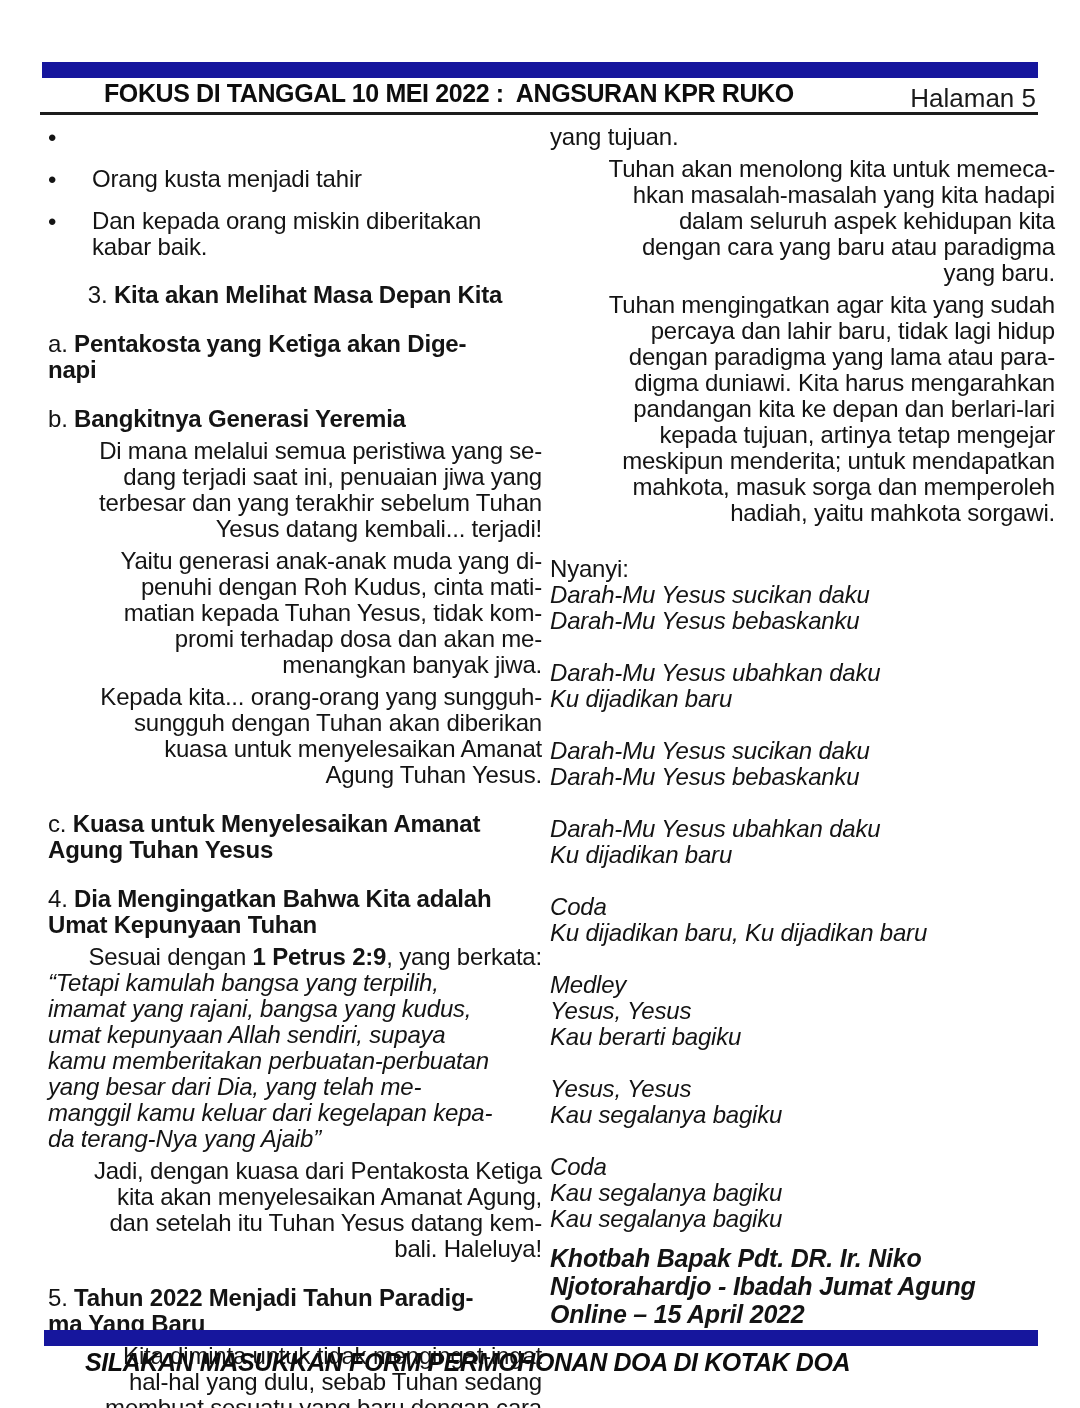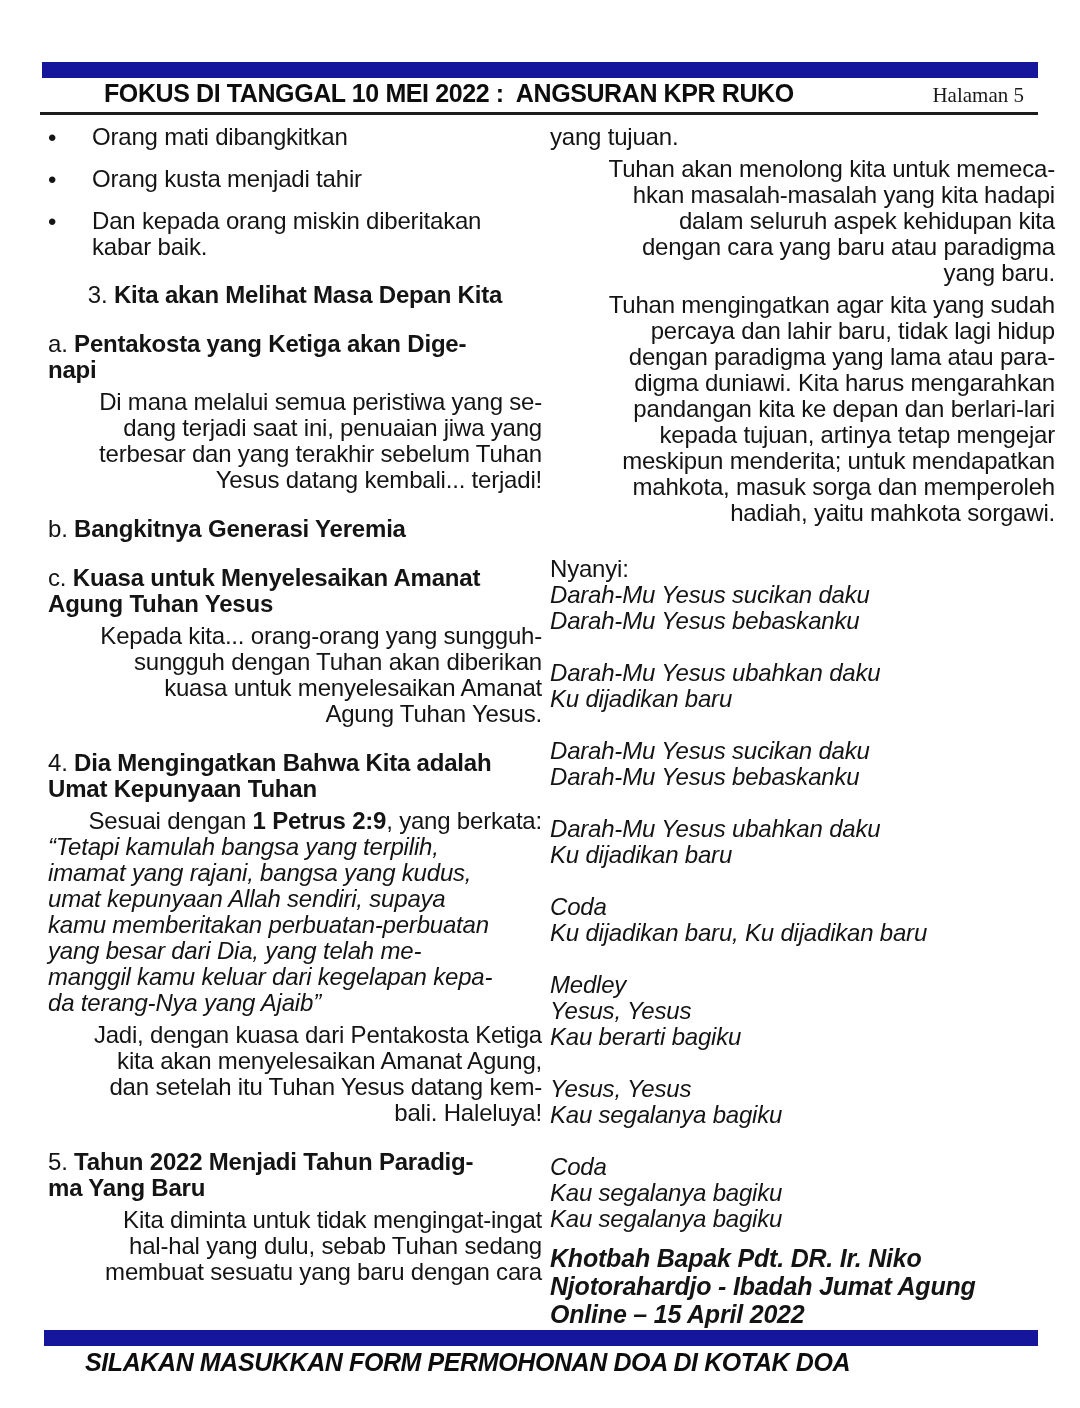--- a/index.html
+++ b/index.html
@@ -8,21 +8,21 @@
     font-family:"Liberation Sans",sans-serif;color:#141414;overflow:hidden;
   }
   .t{font-size:24px;line-height:26px;white-space:pre;letter-spacing:-0.2px;}
   
   .top-bar{position:absolute;left:42px;top:62px;width:996px;height:16px;background:#16169D;}
   .header-band{position:absolute;left:42px;top:79px;width:996px;height:32px;}
   .header-title{
     position:absolute;left:62px;top:0;font-size:25px;font-weight:bold;
     letter-spacing:-0.4px;white-space:pre;color:#0d0d0d;
   }
-  .page-num{position:absolute;right:14px;top:4px;font-size:21px;color:#1a1a1a;font-family:Liberation Serif, serif;}
+  .page-num{position:absolute;right:2px;top:4px;font-size:26px;color:#1a1a1a;}
   .header-rule{position:absolute;left:40px;top:112px;width:998px;height:3px;background:#1c1c1c;}
   
   .col{position:absolute;top:124px;}
   .col-left{left:48px;width:494px;}
   .col-right{left:550px;width:505px;}
   
   .bullet-item{display:flex;margin-bottom:14px;}
   .bullet-dot{width:44px;font-size:24px;flex:0 0 44px;}
   
   .h{font-weight:bold;margin-top:23px;}
@@ -52,50 +52,54 @@
 <div class="header-band">
   <div class="header-title">FOKUS DI TANGGAL 10 MEI 2022 :  ANGSURAN KPR RUKO</div>
   <div class="page-num">Halaman 5</div>
 </div>
 <div class="header-rule"></div>
 
 <div class="col col-left">
   <div>
     <div class="bullet-item">
       <span class="bullet-dot">•</span>
-      <span class="t">Orang mati dibangkitkan</span>
     </div>
     <div class="bullet-item">
       <span class="bullet-dot">•</span>
       <span class="t">Orang kusta menjadi tahir</span>
     </div>
     <div class="bullet-item">
       <span class="bullet-dot">•</span>
       <span class="t">Dan kepada orang miskin diberitakan
 kabar baik.</span>
     </div>
   </div>
 
   <div class="t h gap-top"><span class="num">3. </span><span>Kita akan Melihat Masa Depan Kita</span></div>
 
   <div class="t h"><span class="num">a. </span><span>Pentakosta yang Ketiga akan Dige-
 napi</span></div>
+  <div class="t h"><span class="num">b. </span><span>Bangkitnya Generasi Yeremia</span></div>
+
   <div class="t p">Di mana melalui semua peristiwa yang se-
 dang terjadi saat ini, penuaian jiwa yang
 terbesar dan yang terakhir sebelum Tuhan
 Yesus datang kembali... terjadi!</div>
+  <div class="t p">Yaitu generasi anak-anak muda yang di-
+penuhi dengan Roh Kudus, cinta mati-
+matian kepada Tuhan Yesus, tidak kom-
+promi terhadap dosa dan akan me-
+menangkan banyak jiwa.</div>
 
-  <div class="t h"><span class="num">b. </span><span>Bangkitnya Generasi Yeremia</span></div>
-
-  <div class="t h"><span class="num">c. </span><span>Kuasa untuk Menyelesaikan Amanat
-Agung Tuhan Yesus</span></div>
   <div class="t p">Kepada kita... orang-orang yang sungguh-
 sungguh dengan Tuhan akan diberikan
 kuasa untuk menyelesaikan Amanat
 Agung Tuhan Yesus.</div>
+  <div class="t h"><span class="num">c. </span><span>Kuasa untuk Menyelesaikan Amanat
+Agung Tuhan Yesus</span></div>
 
   <div class="t h"><span class="num">4. </span><span>Dia Mengingatkan Bahwa Kita adalah
 Umat Kepunyaan Tuhan</span></div>
   <div class="t p"><span>Sesuai dengan </span><span class="bold">1 Petrus 2:9</span><span>, yang berkata:</span></div>
   <div class="t italic">“Tetapi kamulah bangsa yang terpilih,
 imamat yang rajani, bangsa yang kudus,
 umat kepunyaan Allah sendiri, supaya
 kamu memberitakan perbuatan-perbuatan
 yang besar dari Dia, yang telah me-
 manggil kamu keluar dari kegelapan kepa-

